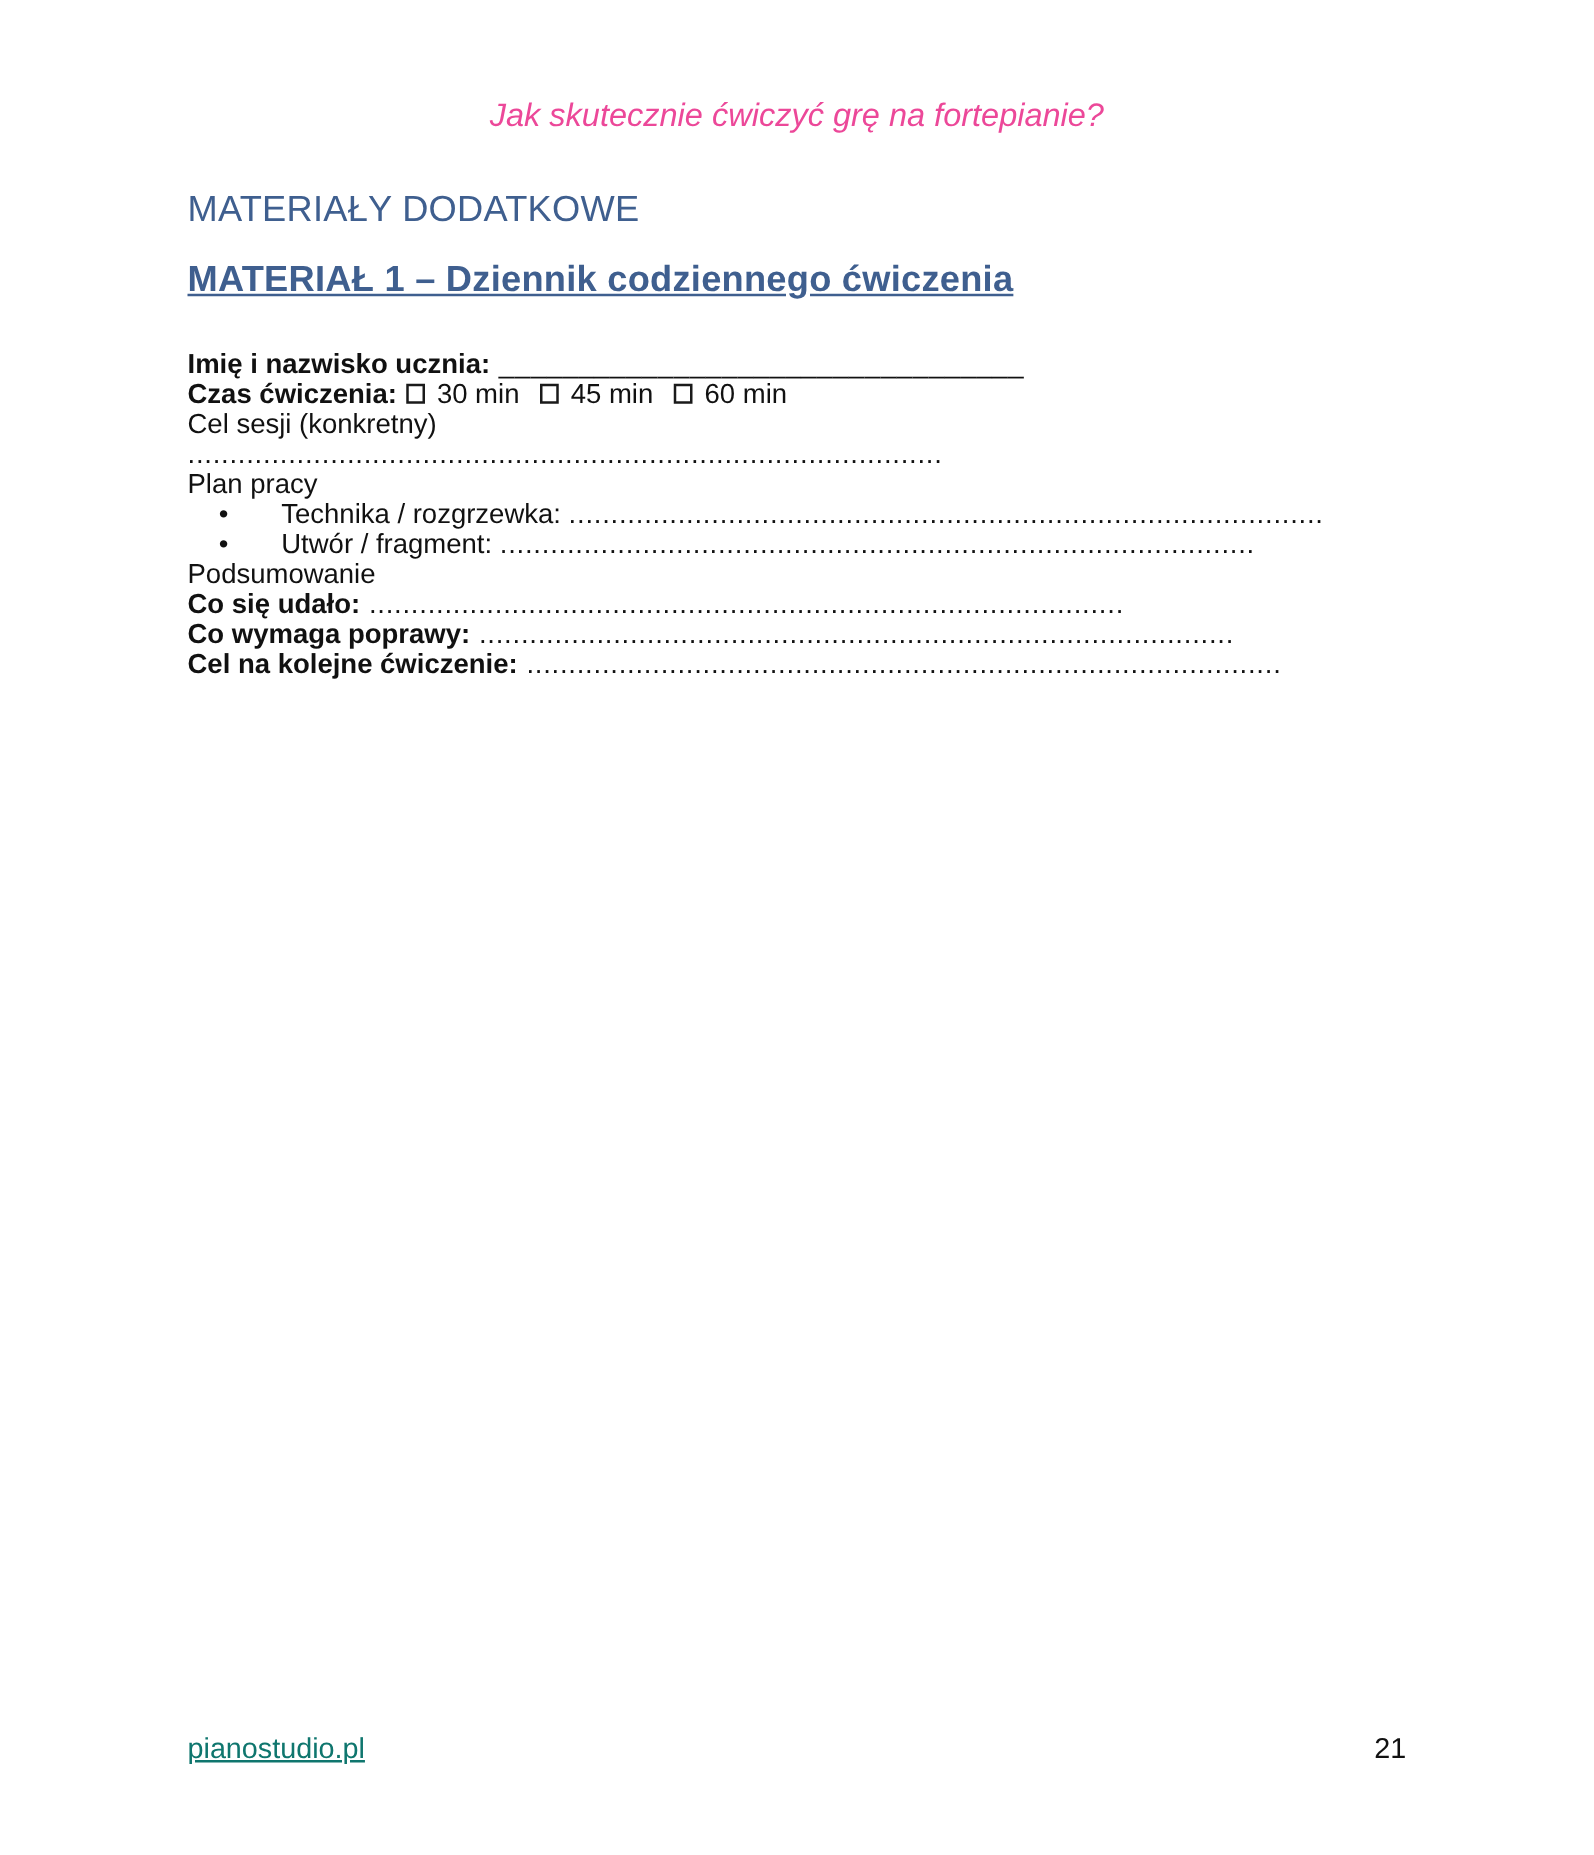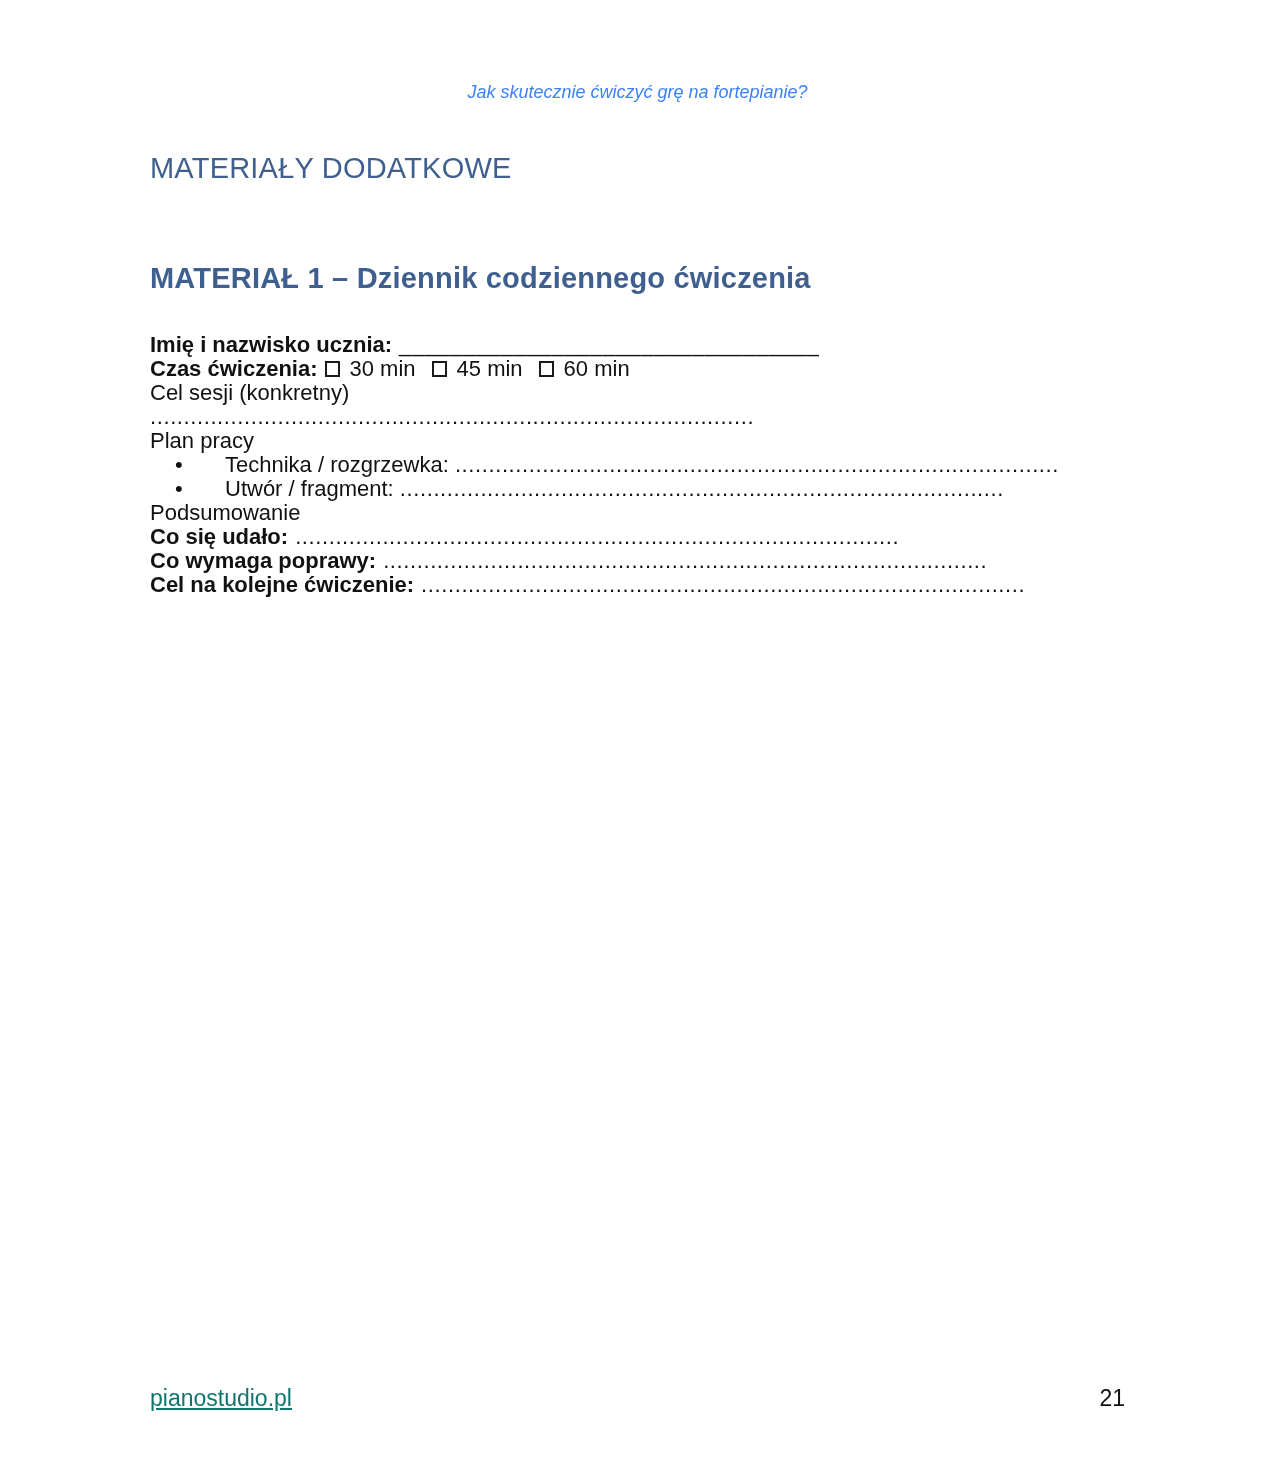--- a/index.html
+++ b/index.html
@@ -17,23 +17,23 @@
     width: 1275px;
     height: 1484px;
     background: #ffffff;
   }
   .content {
     padding: 80px 150px 0 150px;
   }
   .doc-header {
     text-align: center;
     font-style: italic;
-    font-size: 18px;
+    font-size: 26px;
     line-height: 24px;
-    color: #3b82f6;
+    color: #ec4899;
   }
   .title1 {
     margin-top: 49px;
     font-size: 29px;
     line-height: 30px;
     font-weight: normal;
     color: #3f5f8f;
     letter-spacing: 0.2px;
   }
   .subtitle {
@@ -47,26 +47,27 @@
     margin-top: 33px;
     font-size: 22px;
     line-height: 47px;
     color: #111111;
   }
   .par-line-justified {
     text-align: justify;
     text-align-last: justify;
   }
   .title2 {
-    margin-top: 80px;
+    margin-top: 26px;
     font-size: 29px;
     line-height: 30px;
     font-weight: bold;
     color: #3f5f8f;
     letter-spacing: 0.2px;
+    text-decoration: underline;
   }
   .form {
     margin-top: 40px;
   }
   .form-line {
     font-size: 22px;
     line-height: 24px;
     white-space: nowrap;
   }
   .lbl-bold { font-weight: bold; margin-right: 7px; }

